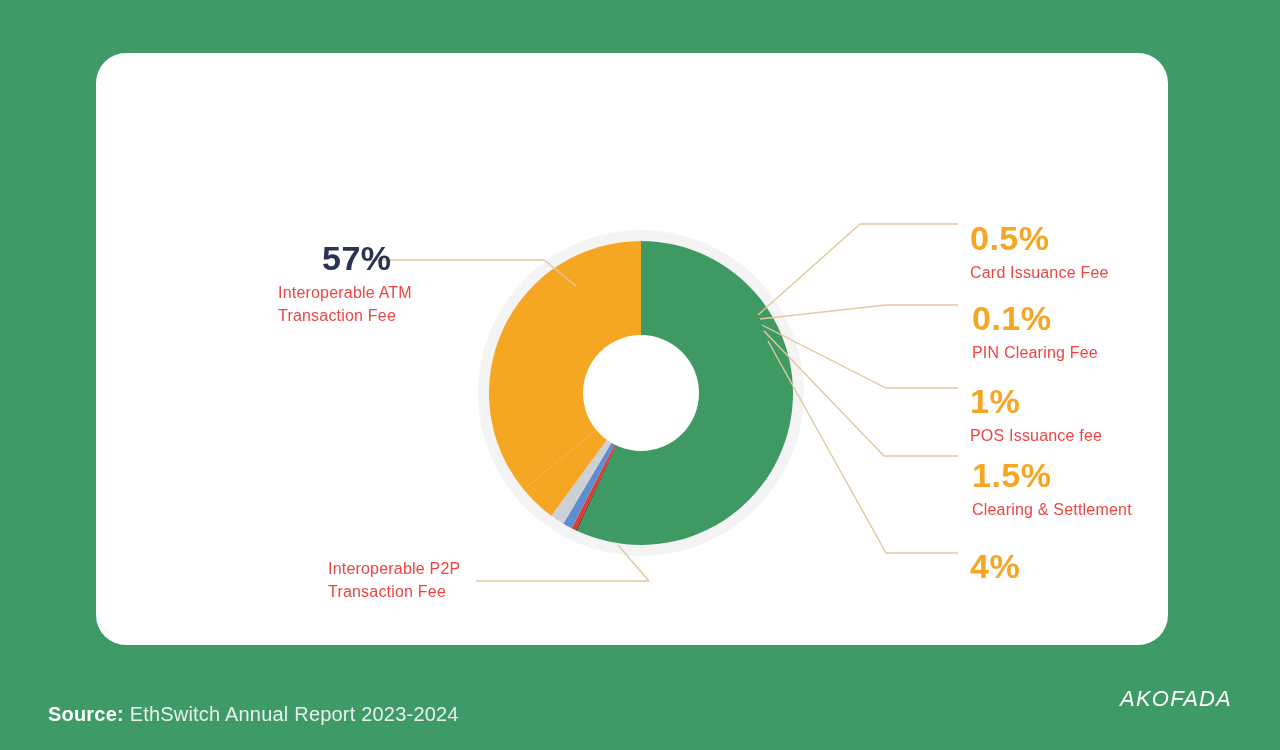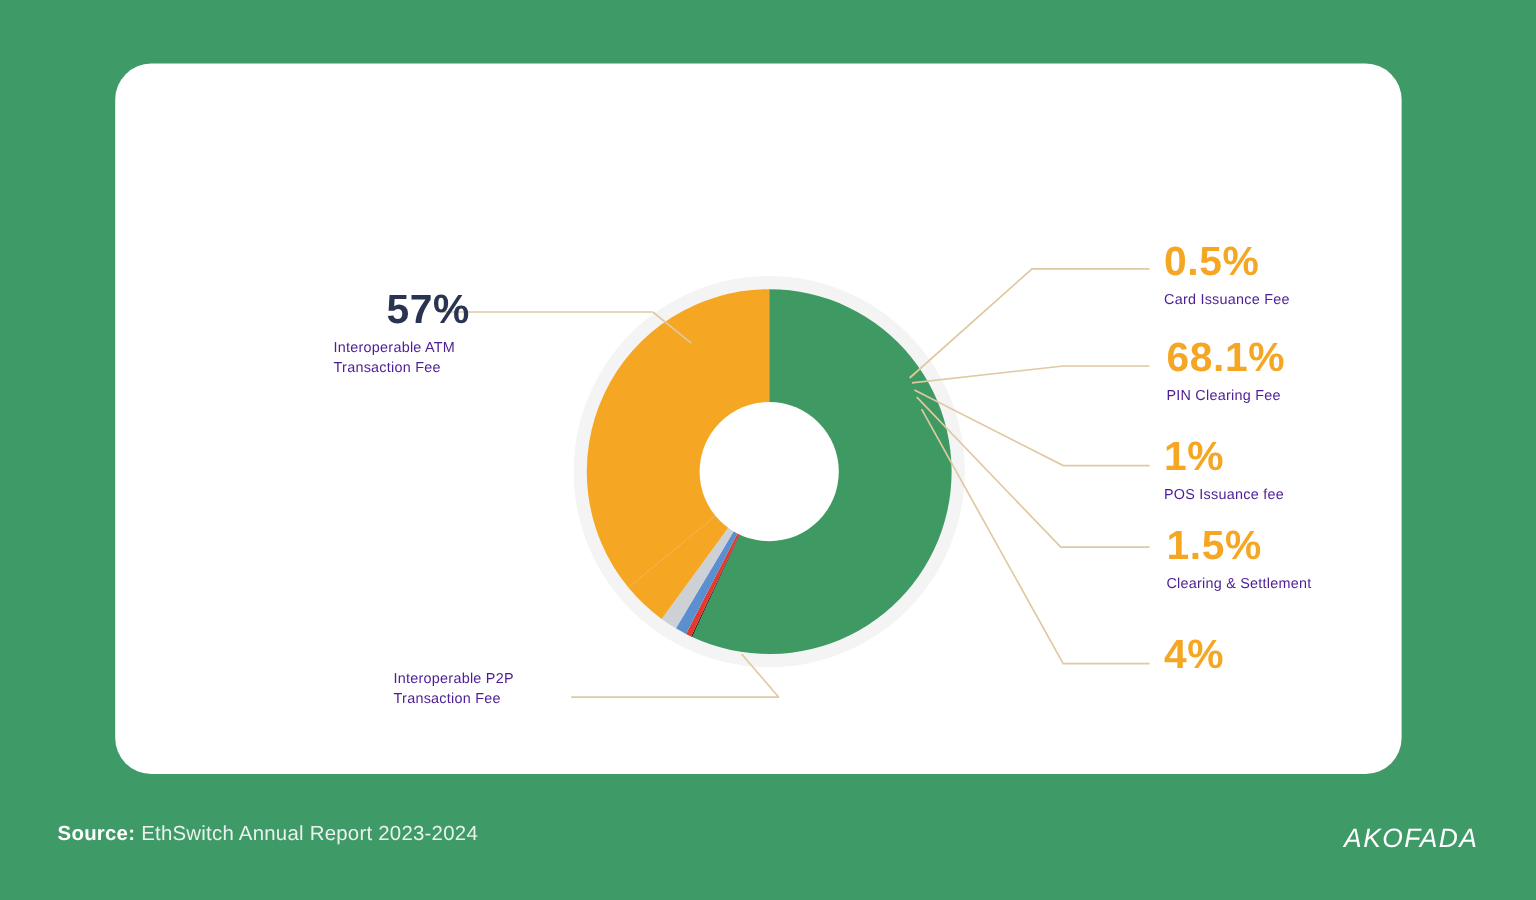--- a/index.html
+++ b/index.html
@@ -41,44 +41,44 @@
 
   
   .label { position: absolute; }
   .pct {
     font-size: 34px;
     font-weight: 700;
     letter-spacing: 0.5px;
     line-height: 1.05;
   }
   .pct-dark { color: #293352; margin-left: 44px; }
-  .pct-orange { color: #f5a623; }
+  .pct-orange { color: #f5a623; margin-top: 20px; }
   .desc {
-    font-size: 12px;
-    color: #4c1d95;
+    font-size: 16px;
+    color: #ef4444;
     line-height: 1.45;
     letter-spacing: 0.2px;
     margin-top: 4px;
     white-space: pre-line;
   }
   .label.left { text-align: left; }
 
   #label-57 { left: 182px; top: 188px; }
   #label-36 { left: 232px; top: 500px; }
   #label-card  { left: 874px; top: 148px; }
   #label-pin   { left: 876px; top: 228px; }
   #label-pos   { left: 874px; top: 311px; }
   #label-clear { left: 876px; top: 385px; }
   #label-nont  { left: 874px; top: 476px; }
 
   
   #source {
     position: absolute;
-    left: 48px; top: 685px;
-    font-size: 17px;
+    left: 48px; top: 703px;
+    font-size: 20px;
     color: #e9f2ec;
     letter-spacing: 0.2px;
   }
   #source b { color: #ffffff; font-weight: 700; }
   #logo {
     position: absolute;
     right: 48px; top: 686px;
     font-size: 22px;
     font-weight: 400;
     color: #ffffff;
@@ -136,21 +136,21 @@
       <div class="desc">Interoperable P2P
 Transaction Fee</div>
     </div>
 
     <div class="label left" id="label-card">
       <div class="pct pct-orange">0.5%</div>
       <div class="desc">Card Issuance Fee</div>
     </div>
 
     <div class="label left" id="label-pin">
-      <div class="pct pct-orange">68.1%</div>
+      <div class="pct pct-orange">0.1%</div>
       <div class="desc">PIN Clearing Fee</div>
     </div>
 
     <div class="label left" id="label-pos">
       <div class="pct pct-orange">1%</div>
       <div class="desc">POS Issuance fee</div>
     </div>
 
     <div class="label left" id="label-clear">
       <div class="pct pct-orange">1.5%</div>

